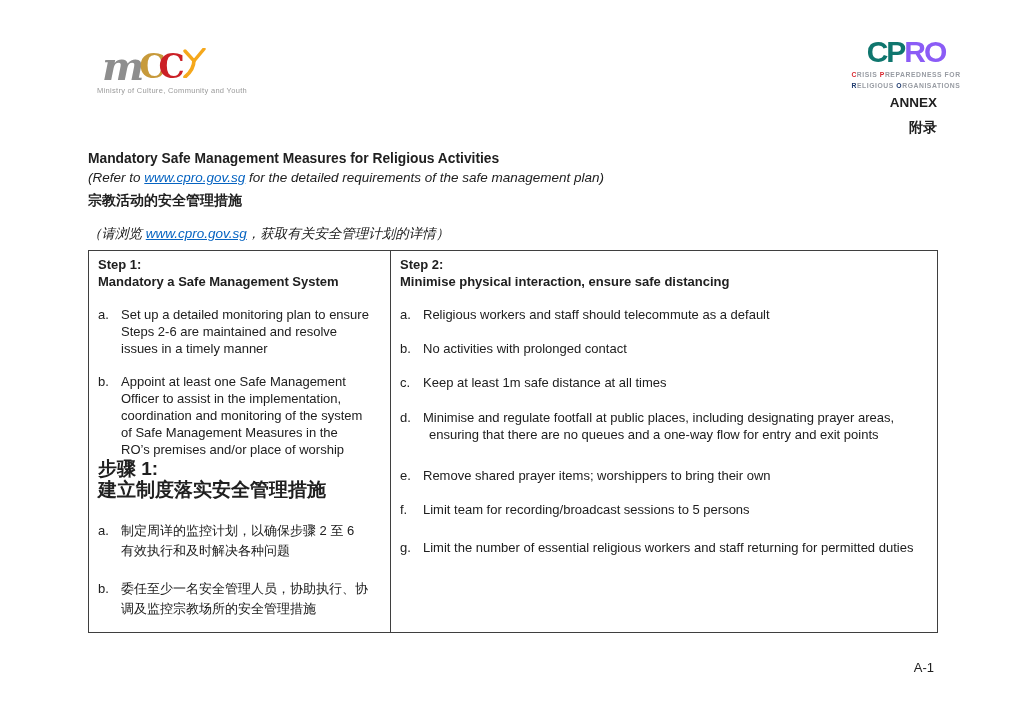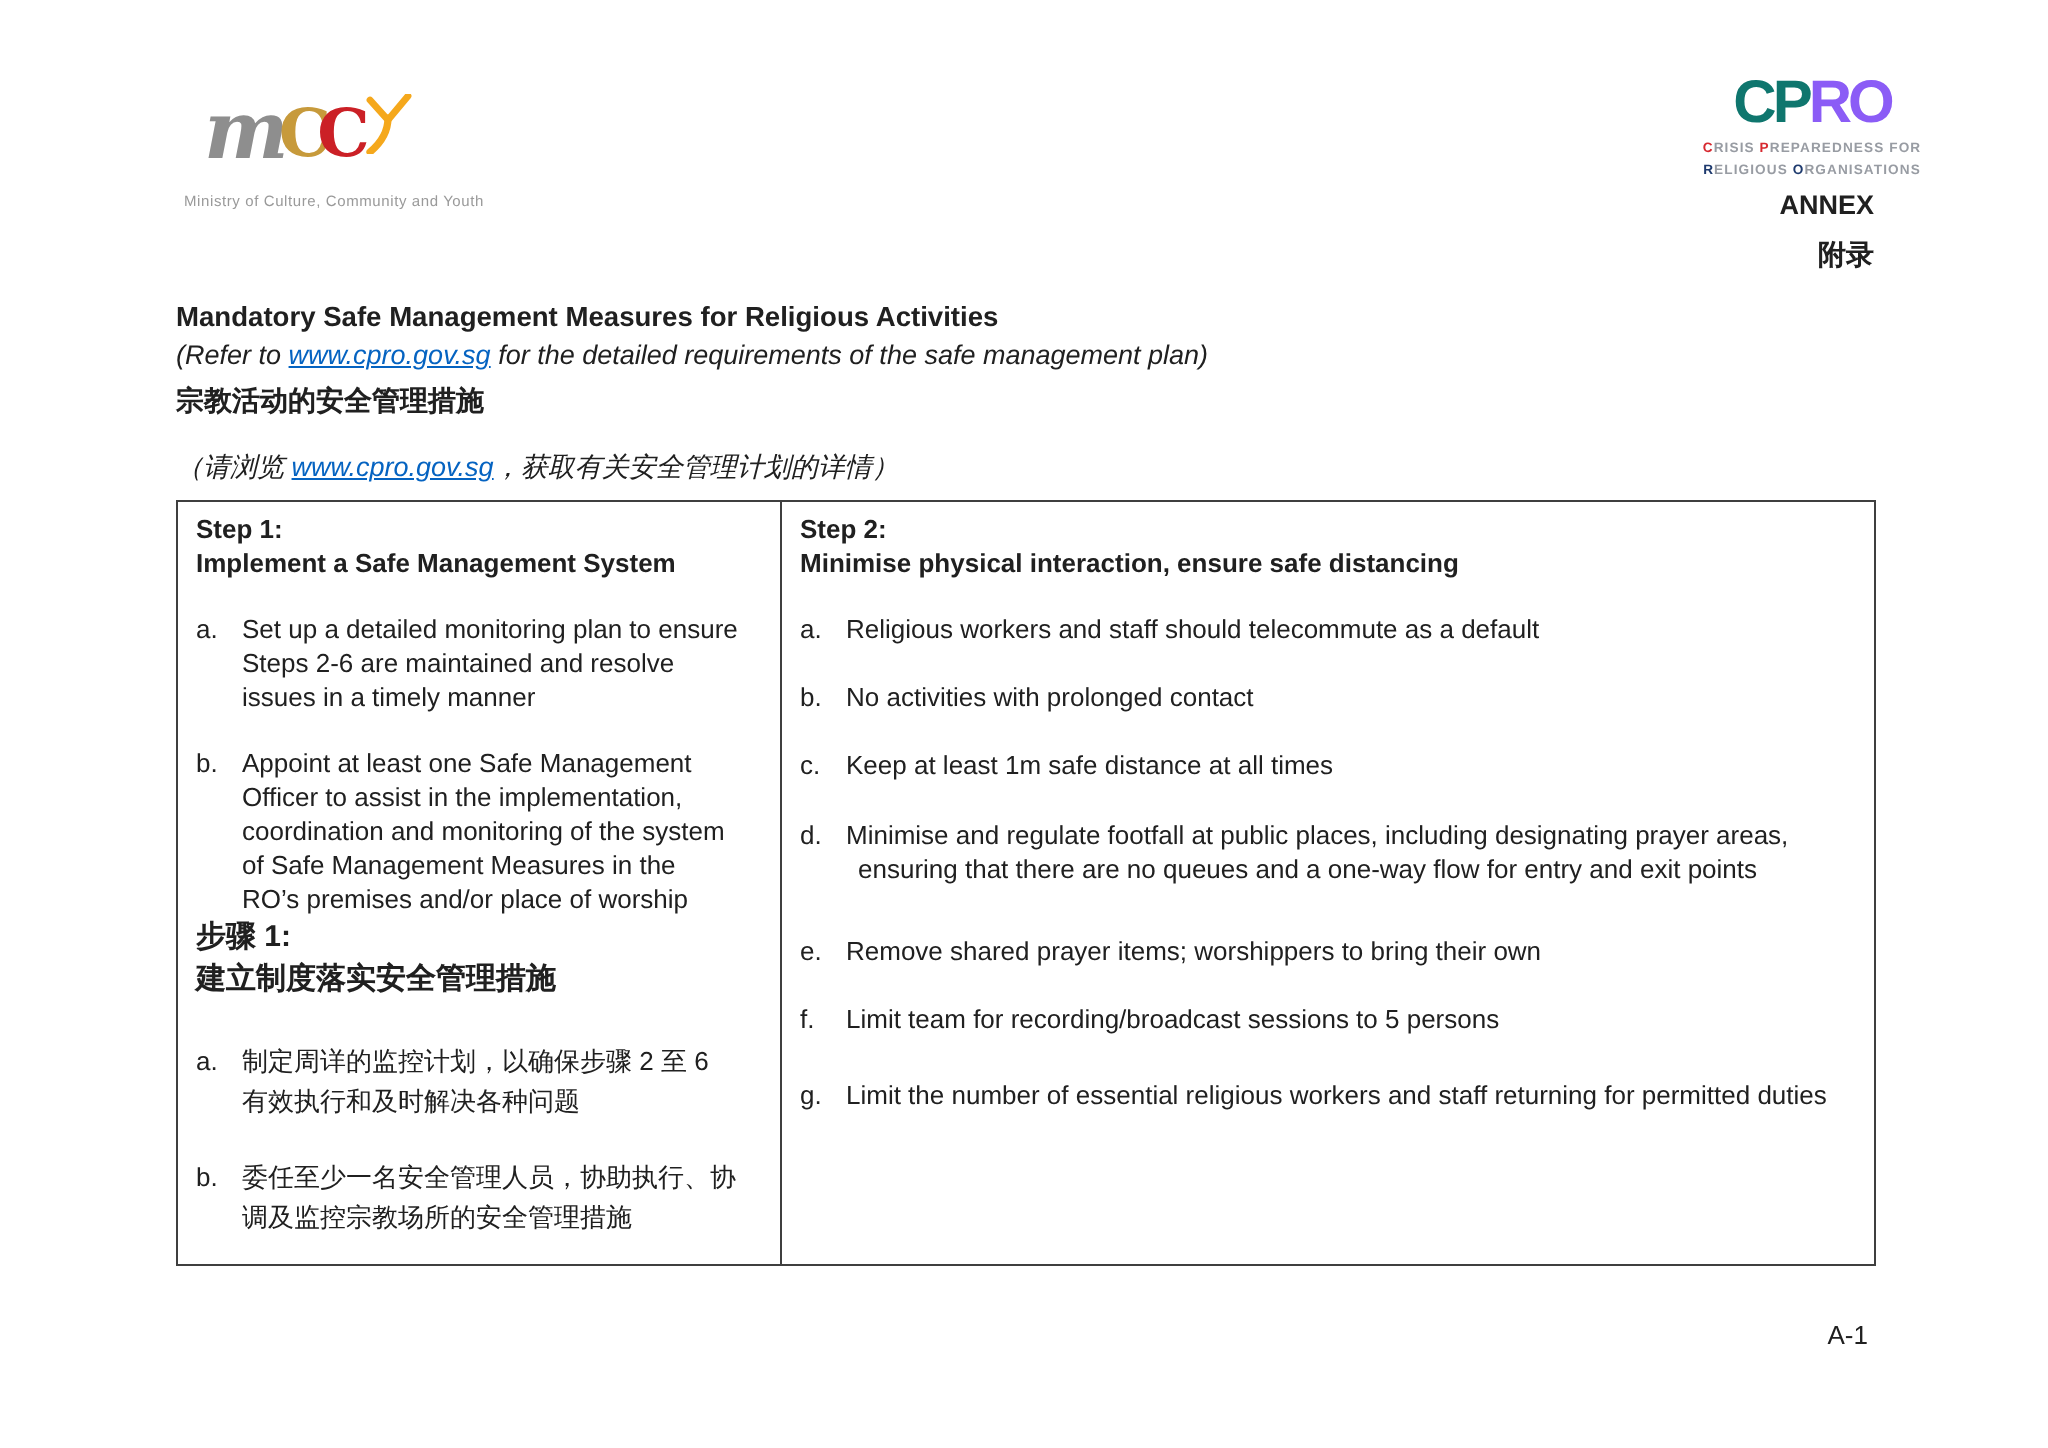--- a/index.html
+++ b/index.html
@@ -15,21 +15,21 @@
   
   .mccy { position: absolute; left: 92px; top: 40px; width: 160px; }
   .mccy-word { display: flex; align-items: flex-end; height: 44px; padding-left: 10px; }
   .mccy-m  { font-family: "DejaVu Serif", serif; font-style: italic; font-weight: 700;
              font-size: 40px; line-height: 36px; color: #8e8e8e; letter-spacing: -3px; }
   .mccy-c1 { font-family: "DejaVu Serif", serif; font-weight: 700; font-size: 33px;
              line-height: 34px; color: #c79a3b; letter-spacing: -4px; margin-left: -2px; }
   .mccy-c2 { font-family: "DejaVu Serif", serif; font-weight: 700; font-size: 33px;
              line-height: 34px; color: #cb2026; margin-left: -3px; }
   .mccy-y  { margin-left: -4px; margin-bottom: 2px; }
-  .mccy-tagline { font-size: 7.5px; color: #9a9a9a; letter-spacing: 0.3px; margin-top: 12px; white-space: nowrap; }
+  .mccy-tagline { font-size: 7.5px; color: #9a9a9a; letter-spacing: 0.3px; margin-top: 2px; white-space: nowrap; text-align: center; }
 
   
   .cpro { position: absolute; left: 843px; top: 36px; width: 126px; text-align: center; }
   .cpro-word { font-weight: 900; font-size: 30px; line-height: 32px; letter-spacing: -2px;
                font-family: "Liberation Sans", sans-serif; }
   .cpro-red  { color: #0f766e; }
   .cpro-navy { color: #8b5cf6; }
   .cpro-tagline { font-size: 6.8px; line-height: 9px; color: #989ca3; letter-spacing: 0.55px;
                   font-weight: 700; white-space: nowrap; margin-top: 2px; }
   .ini-red  { color: #d7282f; }
@@ -52,21 +52,21 @@
               border: 1px solid #3f3f3f; display: flex; }
   .cell { padding: 5px 20px 8px 9px; font-size: 13px; line-height: 17px; }
   .cell-left  { width: 302px; flex: 0 0 302px; border-right: 1px solid #3f3f3f; }
   .cell-right { flex: 1; }
   .cell-head  { font-weight: 700; }
   .item { display: flex; margin-top: 16px; }
   .item .marker { flex: 0 0 23px; width: 23px; }
   .cell-left .item .txt { max-width: 252px; }
   .cell-right .item .txt { flex: 1; padding-left: 6px; text-indent: -6px; }
   .zh { line-height: 20px; }
-  .zh-head { font-weight: 700; font-size: 15px; line-height: 21px; }
+  .zh-head { font-weight: 700; font-size: 19px; line-height: 21px; }
   .mt-2  { margin-top: 2px; }
   .mt-17 { margin-top: 17px; }
   .mt-18 { margin-top: 18px; }
   .mt-21 { margin-top: 21px; }
   .mt-24 { margin-top: 24px; }
 
   
   .page-num { position: absolute; right: 90px; top: 660px; font-size: 13px; }
 </style>
 </head>
@@ -110,21 +110,21 @@
   <div class="intro-title-zh mt-2">宗教活动的安全管理措施</div>
   <div class="intro-sub-zh">
     <span>（请浏览 </span><span class="link">www.cpro.gov.sg</span><span>，获取有关安全管理计划的详情）</span>
   </div>
 </div>
 
 <div class="sm-table">
 
   <div class="cell cell-left">
     <div class="cell-head">Step 1:</div>
-    <div class="cell-head">Implement a Safe Management System</div>
+    <div class="cell-head">Mandatory a Safe Management System</div>
 
     <div class="item">
       <span class="marker">a.</span>
       <span class="txt">Set up a detailed monitoring plan to ensure Steps 2-6 are maintained and resolve issues in a timely manner</span>
     </div>
     <div class="item">
       <span class="marker">b.</span>
       <span class="txt">Appoint at least one Safe Management Officer to assist in the implementation, coordination and monitoring of the system of Safe Management Measures in the RO’s premises and/or place of worship</span>
     </div>
 

